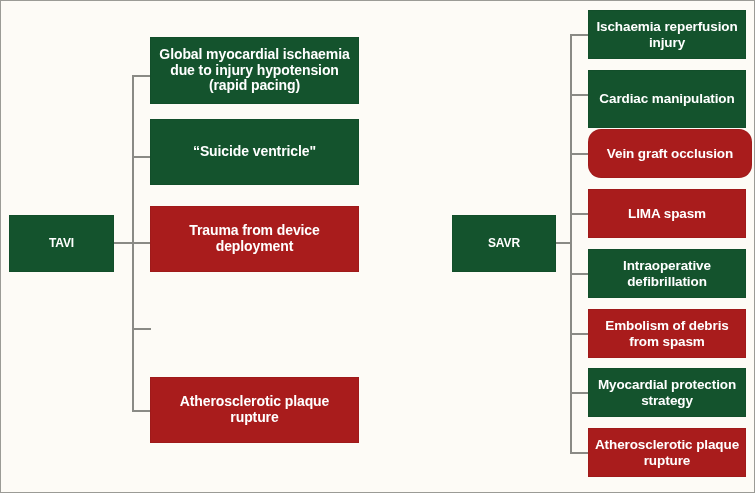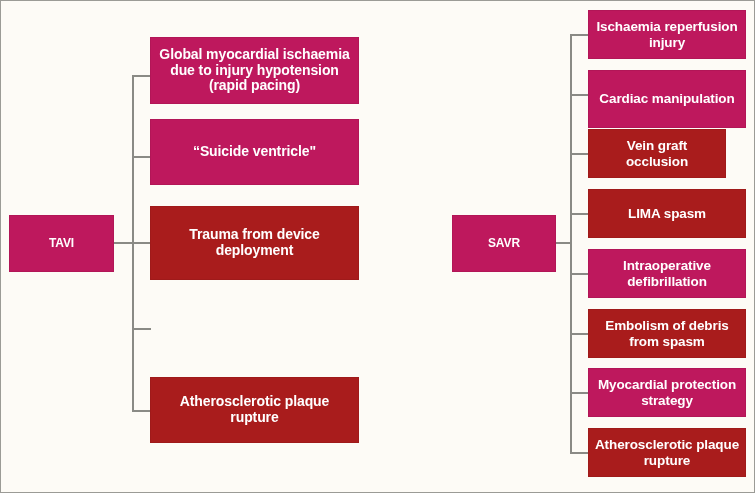--- a/index.html
+++ b/index.html
@@ -25,21 +25,21 @@
     align-items: center;
     justify-content: center;
     text-align: center;
     color: #ffffff;
     font-weight: bold;
     line-height: 1.12;
     letter-spacing: -0.1px;
     padding: 2px 5px;
     border: 1px solid rgba(0,0,0,0.06);
   }
-  .node.gray  { background: #be185d; }
+  .node.gray  { background: #14532d; }
   .node.red   { background: #a91c1c; }
 
   .root { font-size: 12px; }
   .leaf-left  { font-size: 14px; }
   .leaf-right { font-size: 13.5px; }
 
   
   .conn {
     position: absolute;
     background: #8a8a85;
@@ -69,21 +69,21 @@
   <div class="conn h" style="left:131px; top:409px; width:19px;"></div>
 
   <div class="node gray leaf-left" style="left:149px; top:36px;  width:209px; height:67px;">
     <span>Global myocardial ischaemia due to injury hypotension (rapid pacing)</span>
   </div>
 
   <div class="node gray leaf-left" style="left:149px; top:118px; width:209px; height:66px;">
     <span>“Suicide ventricle"</span>
   </div>
 
-  <div class="node red leaf-left" style="left:149px; top:205px; width:209px; height:74px;align-items:center;">
+  <div class="node red leaf-left" style="left:149px; top:205px; width:209px; height:66px;align-items:center;">
     <span>Trauma from device deployment</span>
   </div>
 
 
   <div class="node red leaf-left" style="left:149px; top:376px; width:209px; height:66px;">
     <span>Atherosclerotic plaque rupture</span>
   </div>
 
   <div class="node gray root" style="left:451px; top:214px; width:104px; height:57px;">
     <span>SAVR</span>
@@ -102,21 +102,21 @@
   <div class="conn h" style="left:569px; top:451px; width:19px;"></div>
 
   <div class="node gray leaf-right" style="left:587px; top:9px;   width:158px; height:49px;">
     <span>Ischaemia reperfusion injury</span>
   </div>
 
   <div class="node gray leaf-right" style="left:587px; top:69px;  width:158px; height:58px;">
     <span>Cardiac manipulation</span>
   </div>
 
-  <div class="node red leaf-right" style="left:587px; top:128px; width:138px; height:49px;">
+  <div class="node red leaf-right" style="left:587px; top:128px; width:164px; height:49px;border-radius:13px;">
     <span>Vein graft occlusion</span>
   </div>
 
   <div class="node gray leaf-right" style="left:587px; top:248px; width:158px; height:49px;">
     <span>Intraoperative defibrillation</span>
   </div>
 
   <div class="node red leaf-right" style="left:587px; top:188px; width:158px; height:49px;">
     <span>LIMA spasm</span>
   </div>

